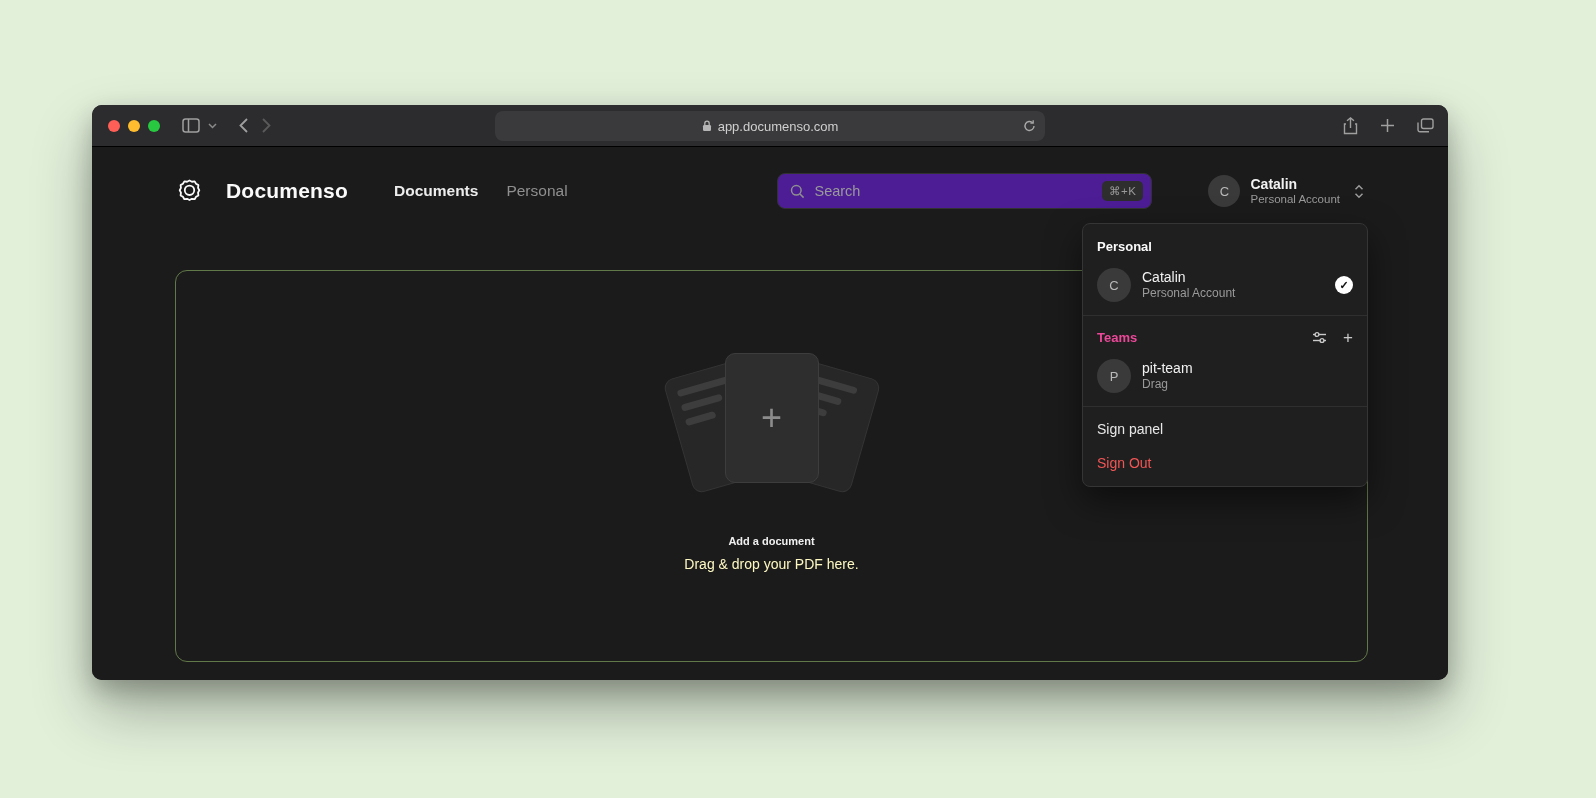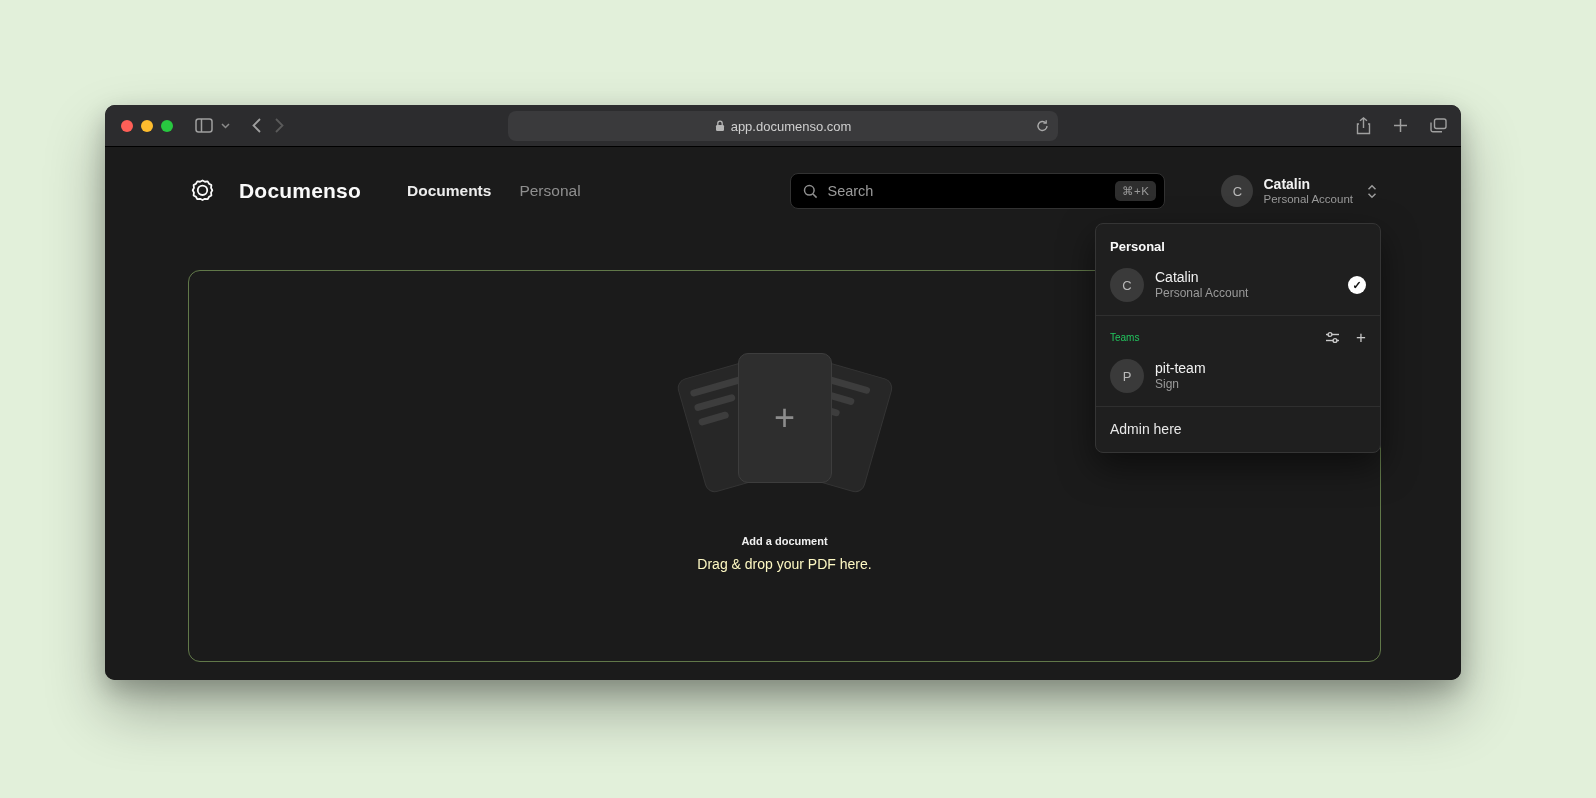--- a/index.html
+++ b/index.html
@@ -3,21 +3,21 @@
 <meta charset="utf-8">
 <style>
   * { margin:0; padding:0; box-sizing:border-box; }
   html,body { width:1596px; height:798px; }
   body { font-family:"Liberation Sans", sans-serif; background:#e2f0da; overflow:hidden; }
 
   .stage { position:relative; width:1596px; height:798px; background:#e2f0da; }
 
   
   .window {
-    position:absolute; left:105px; top:105px; width:1356px; height:575px;
+    position:absolute; left:92px; top:105px; width:1356px; height:575px;
     border-radius:10px; overflow:hidden; background:#1c1c1c;
     box-shadow:0 30px 60px rgba(0,0,0,.30), 0 10px 25px rgba(0,0,0,.22);
   }
 
   
   .titlebar {
     position:relative; height:42px; background:#2c2c2e;
     display:flex; align-items:center; padding:0 14px 0 16px;
     border-bottom:1px solid #000;
   }
@@ -49,21 +49,21 @@
 
   .app-header { display:flex; align-items:center; height:88px; padding:0 84px; }
   .brand { display:flex; align-items:center; gap:23px; }
   .brand-name { font-size:21px; font-weight:700; color:#fafafa; letter-spacing:.2px; }
   .nav { display:flex; gap:28px; margin-left:46px; font-size:15.5px; }
   .nav-link { cursor:pointer; }
   .nav-link.active { color:#ededed; font-weight:700; }
   .nav-link.inactive { color:#8f8f8f; font-weight:500; }
 
   .search {
-    margin-left:auto; width:375px; height:36px; background:#000000;
+    margin-left:auto; width:375px; height:36px; background:#4c1d95;
     border:1px solid #323232; border-radius:8px;
     display:flex; align-items:center; padding:0 8px 0 12px; gap:9px;
   }
   .search-text { color:#9a9a9a; font-size:14.5px; flex:1; }
   .kbd {
     background:#2e2e2e; border-radius:5px; color:#9a9a9a;
     font-size:11.5px; padding:3px 7px; letter-spacing:.5px;
   }
 
   .account { display:flex; align-items:center; gap:10px; margin-left:56px; cursor:pointer; }
@@ -112,21 +112,21 @@
   .menu-row .avatar { width:34px; height:34px; }
   .mr-name { font-size:14px; font-weight:500; color:#f2f2f2; line-height:1.25; }
   .mr-sub { font-size:12px; color:#9a9a9a; line-height:1.25; }
   .mr-grow { flex:1; }
   .check-badge {
     width:18px; height:18px; border-radius:50%; background:#fff; color:#111;
     font-size:11px; font-weight:700; display:flex; align-items:center; justify-content:center;
   }
   .menu-divider { height:1px; background:#2f2f2f; margin:5px 0; }
   .teams-header { display:flex; align-items:center; padding:8px 14px 5px; }
-  .teams-title { font-size:10px; font-weight:400; color:#22c55e; flex:1; }
+  .teams-title { font-size:13px; font-weight:700; color:#ec4899; flex:1; }
   .teams-icons { display:flex; align-items:center; gap:16px; color:#c9c9c9; }
   .teams-plus { font-size:17px; font-weight:400; line-height:1; cursor:pointer; }
   .menu-item { padding:9px 14px; font-size:14px; color:#e8e8e8; cursor:pointer; }
   .menu-item.danger { color:#f25555; }
 
   svg { display:block; }
 </style>
 </head>
 <body>
 
@@ -291,24 +291,25 @@
               </svg>
             </span>
             <span class="teams-plus">+</span>
           </span>
         </div>
 
         <div class="menu-row">
           <div class="avatar">P</div>
           <div class="mr-grow">
             <div class="mr-name">pit-team</div>
-            <div class="mr-sub">Sign</div>
+            <div class="mr-sub">Drag</div>
           </div>
         </div>
 
         <div class="menu-divider"></div>
 
-        <div class="menu-item">Admin here</div>
+        <div class="menu-item">Sign panel</div>
+        <div class="menu-item danger">Sign Out</div>
       </div>
 
     </div>
   </div>
 </div>
 
 </body></html>

